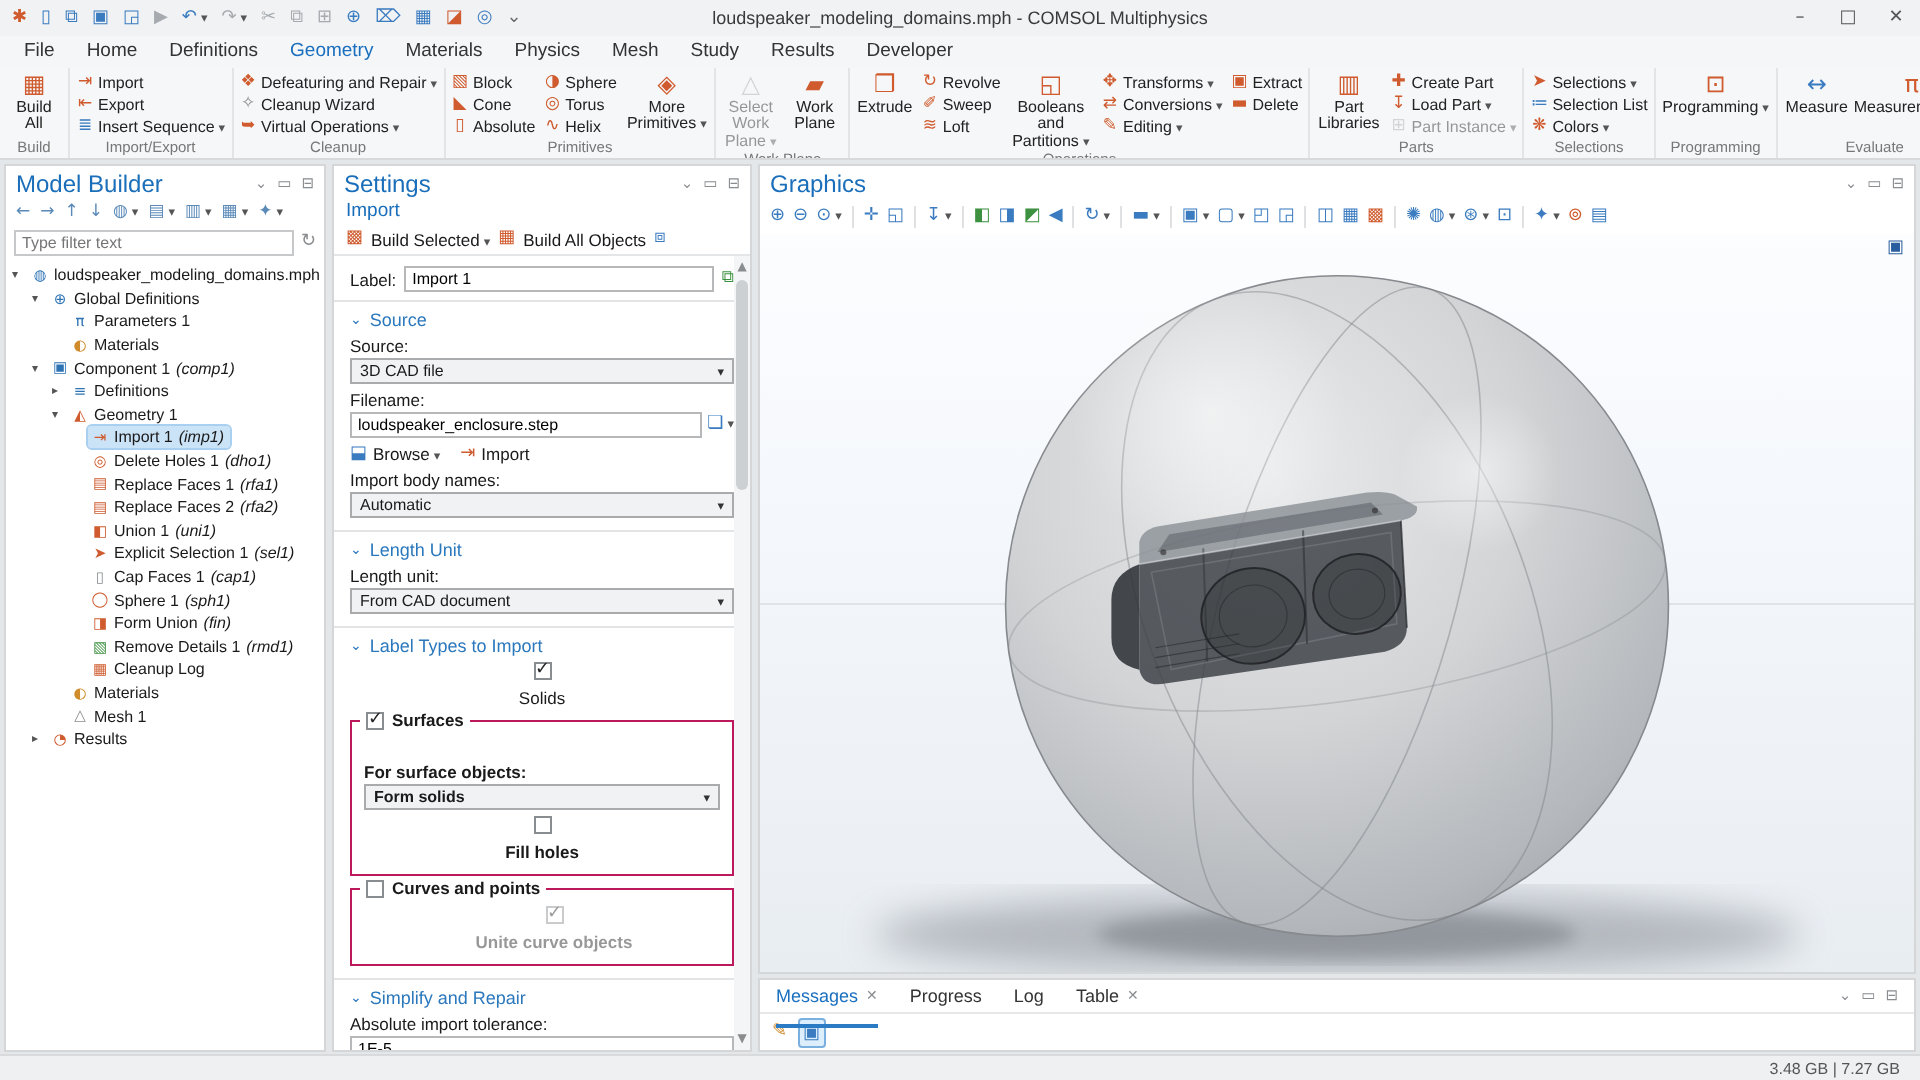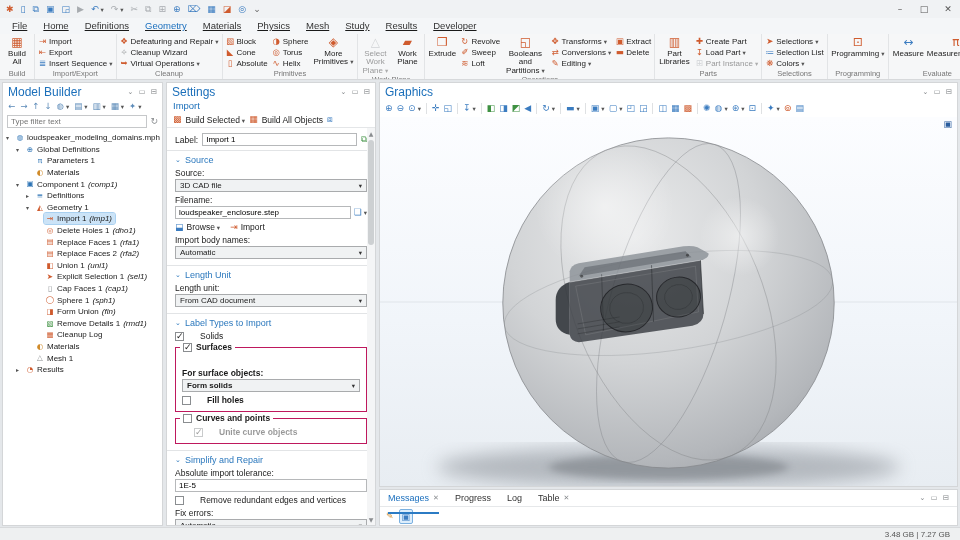--- a/index.html
+++ b/index.html
@@ -9,21 +9,21 @@
 
   
   .titlebar { position:absolute; top:0; left:0; right:0; height:18px; background:#f0f2f4; display:flex; align-items:center; }
   .qat { display:flex; align-items:center; gap:7px; padding-left:6px; }
   .qat .ic { font-size:9px; }
   .title-text { position:absolute; left:50%; transform:translateX(-50%); font-size:9px; color:#3a3a3a; white-space:nowrap; }
   .winbtns { margin-left:auto; display:flex; }
   .winbtn { width:24px; height:18px; display:flex; align-items:center; justify-content:center; font-size:9px; color:#555; }
 
   
-  .menurow { position:absolute; top:18px; left:0; right:0; height:16px; background:#f4f6f8; display:flex; align-items:center; padding-left:4px;text-decoration:underline; }
+  .menurow { position:absolute; top:18px; left:0; right:0; height:16px; background:#f4f6f8; display:flex; align-items:center; padding-left:4px; }
   .mtab { padding:0 8px; font-size:9.5px; color:#333; line-height:16px; }
   .mtab.active { color:#1a6fbe; }
 
   
   .ribbon { position:absolute; top:34px; left:0; right:0; height:46px; background:#f6f7f8; border-bottom:1px solid #d7d9db; display:flex; overflow:hidden; }
   .rgroup { display:flex; flex-direction:column; border-right:1px solid #e2e4e6; padding:1px 2px 0; }
   .rgc { flex:1; display:flex; align-items:stretch; gap:2px; }
   .rgl { text-align:center; font-size:7.5px; color:#777; height:10px; line-height:10px; white-space:nowrap; padding:0 2px; }
   .rbig { min-width:30px; max-width:56px; display:flex; flex-direction:column; align-items:center; text-align:center; font-size:8px; line-height:1.05; color:#222; padding:1px 2px 0; }
   .rbig .ic { font-size:12px; height:14px; color:#cf5b2e; }
@@ -73,21 +73,21 @@
   .slabel { margin:3px 0 1px; color:#1a1a1a; }
   .sinput { width:100%; height:13px; border:1px solid #b6b8ba; font-size:8px; padding:0 3px; font-family:"Liberation Sans",sans-serif; }
   .sselect { height:13px; border:1px solid #a9abad; background:#f0f2f3; display:flex; align-items:center; padding:0 4px; font-size:8px; }
   .sselect::after { content:"▾"; margin-left:auto; font-size:6.5px; color:#333; font-family:"DejaVu Sans",sans-serif; }
   .inrow { display:flex; align-items:center; gap:3px; }
   .inrow .sinput { flex:1; }
   .inrow .ic { font-size:9px; color:#3b7cc0; }
   .btnrow { display:flex; align-items:center; gap:10px; margin:3px 0; }
   .sbtn { display:flex; align-items:center; gap:3px; font-size:8.5px; }
   .sbtn .ic { font-size:9px; }
-  .cbrow { display:flex; align-items:center; gap:16px; margin:3px 0; }
+  .cbrow { display:flex; align-items:center; gap:4px; margin:3px 0;flex-direction:column; }
   .cb { width:9px; height:9px; border:1px solid #8a8d90; background:#fff; position:relative; flex:none; }
   .cb.on::after { content:"✓"; position:absolute; top:-2px; left:0px; font-size:9px; color:#222; font-family:"DejaVu Sans",sans-serif; }
   .fset { border:1px solid #be185d; padding:4px 6px 3px; margin:6px 0 4px; position:relative;font-weight:bold; }
   .legend { position:absolute; top:-6px; left:4px; background:#fff; padding:0 3px; display:flex; align-items:center; gap:4px; }
   .sscroll { position:absolute; right:0; top:45px; bottom:0; width:8px; background:#f4f5f6; }
   .sthumb { position:absolute; top:12px; left:1px; width:6px; height:105px; background:#cdd0d2; border-radius:3px; }
   .sarrow { position:absolute; left:0; width:8px; font-size:6px; color:#8a8d90; text-align:center; font-family:"DejaVu Sans",sans-serif; }
 
   
   .gtools { display:flex; align-items:center; gap:4px; height:16px; padding:0 5px; }
@@ -125,20 +125,21 @@
     <span class="ic" style="color: rgb(167, 171, 175);">✂</span>
     <span class="ic" style="color: rgb(167, 171, 175);">⧉</span>
     <span class="ic" style="color: rgb(167, 171, 175);">⊞</span>
     <span class="ic" style="color: rgb(59, 124, 192);">⊕</span>
     <span class="ic" style="color: rgb(59, 124, 192);">⌦</span>
     <span class="ic" style="color: rgb(59, 124, 192);">▦</span>
     <span class="ic" style="color: rgb(207, 91, 46);">◪</span>
     <span class="ic" style="color: rgb(59, 124, 192);">◎</span>
     <span class="ic" style="color: rgb(102, 102, 102);">⌄</span>
   </div>
+  <div class="title-text">loudspeaker_modeling_domains.mph - COMSOL Multiphysics</div>
   <div class="winbtns">
     <span class="winbtn ic" style="color: rgb(85, 85, 85);">–</span>
     <span class="winbtn ic" style="color: rgb(85, 85, 85);">□</span>
     <span class="winbtn ic" style="color: rgb(85, 85, 85);">✕</span>
   </div>
 </div>
 
 <div class="menurow">
   <span class="mtab">File</span>
   <span class="mtab">Home</span>

